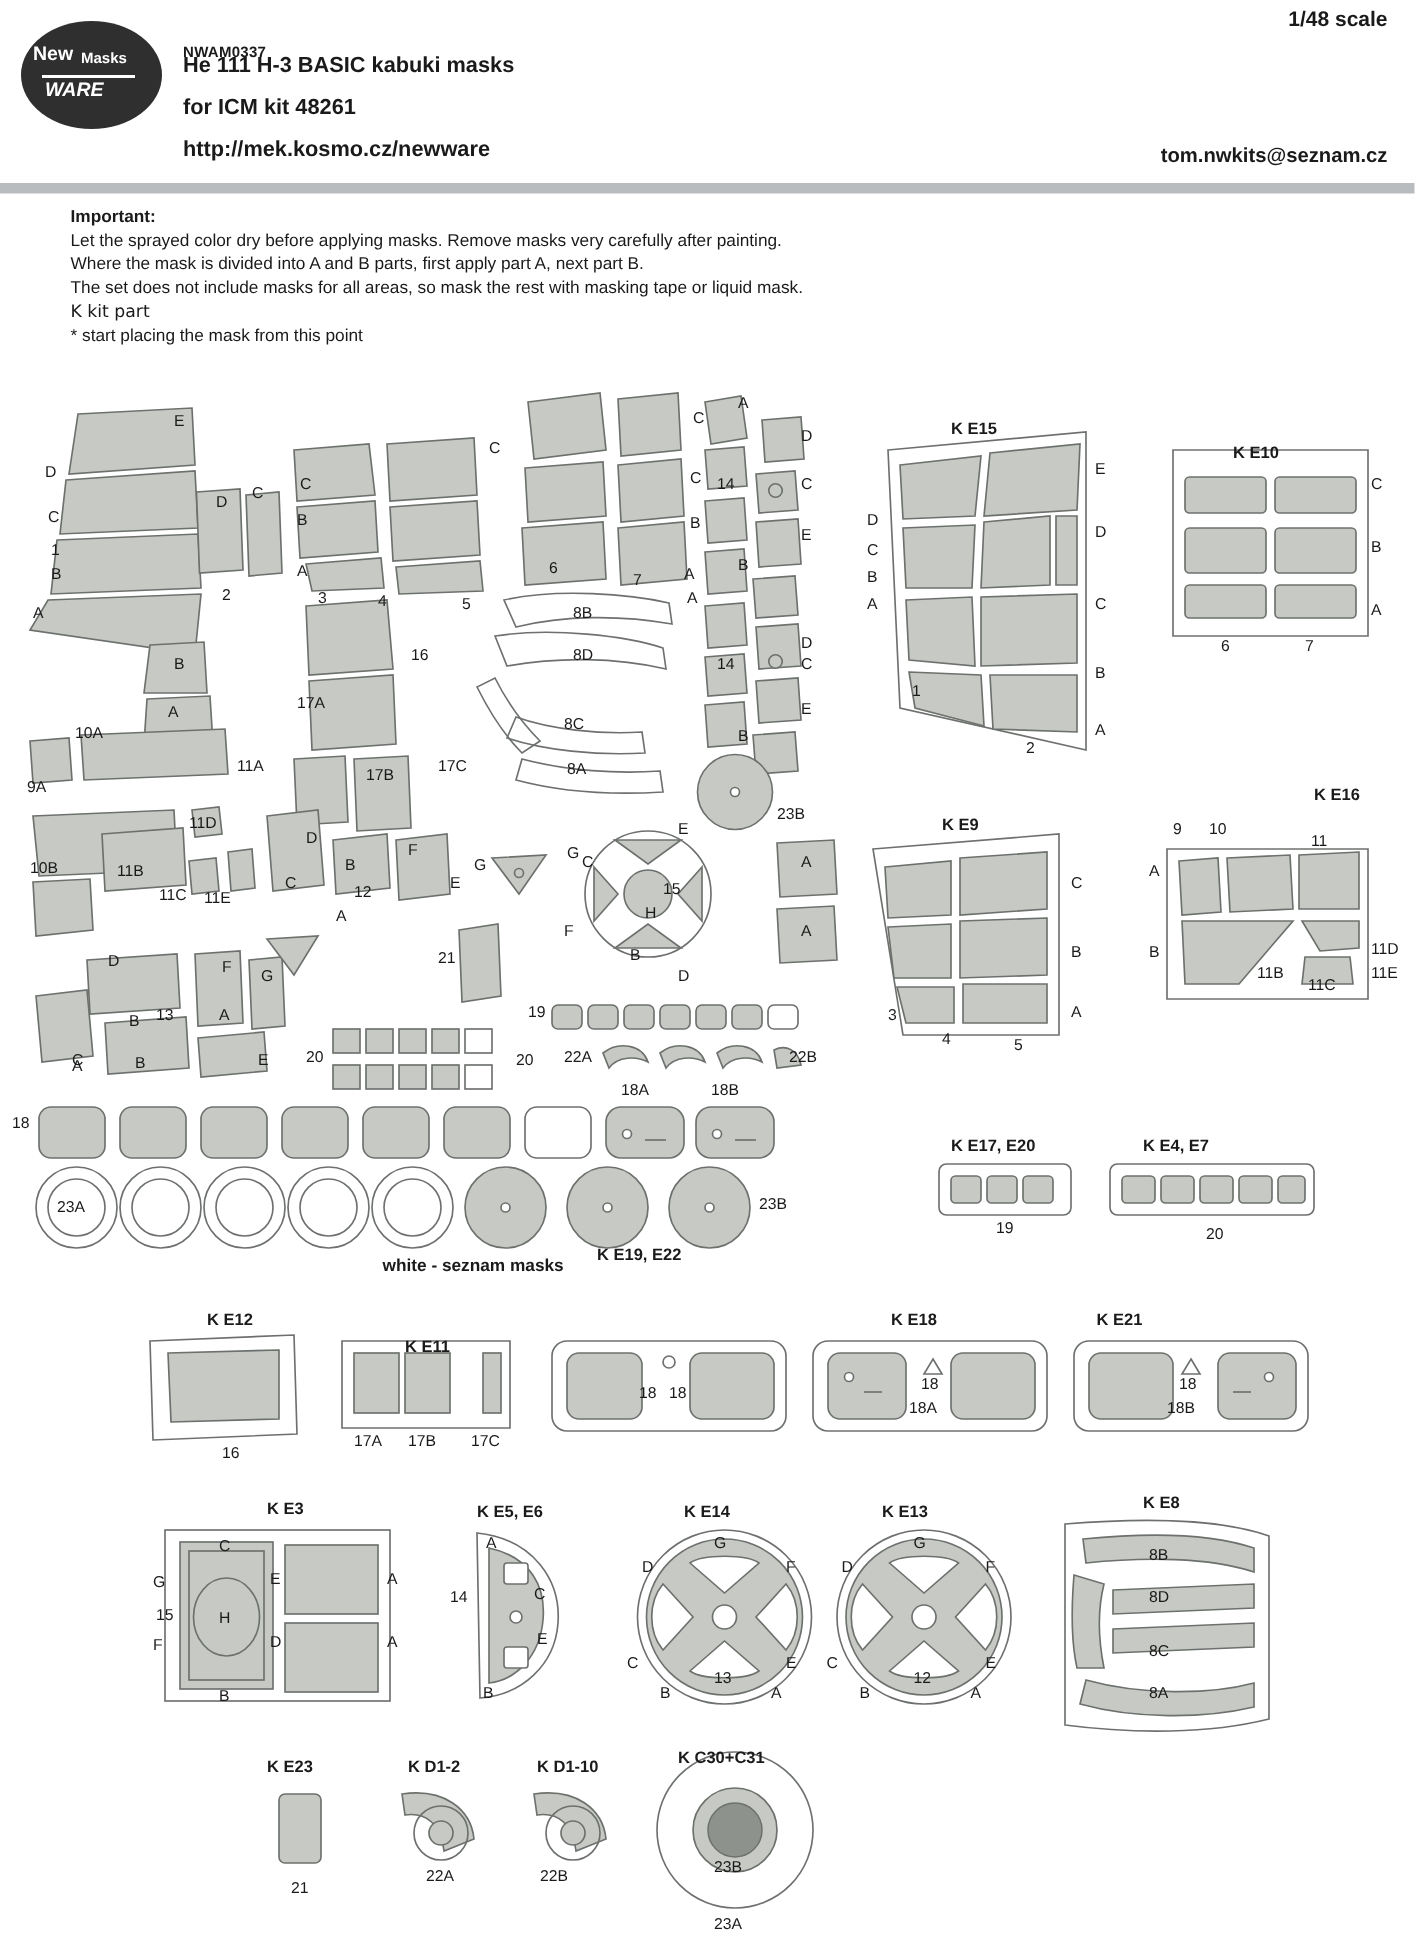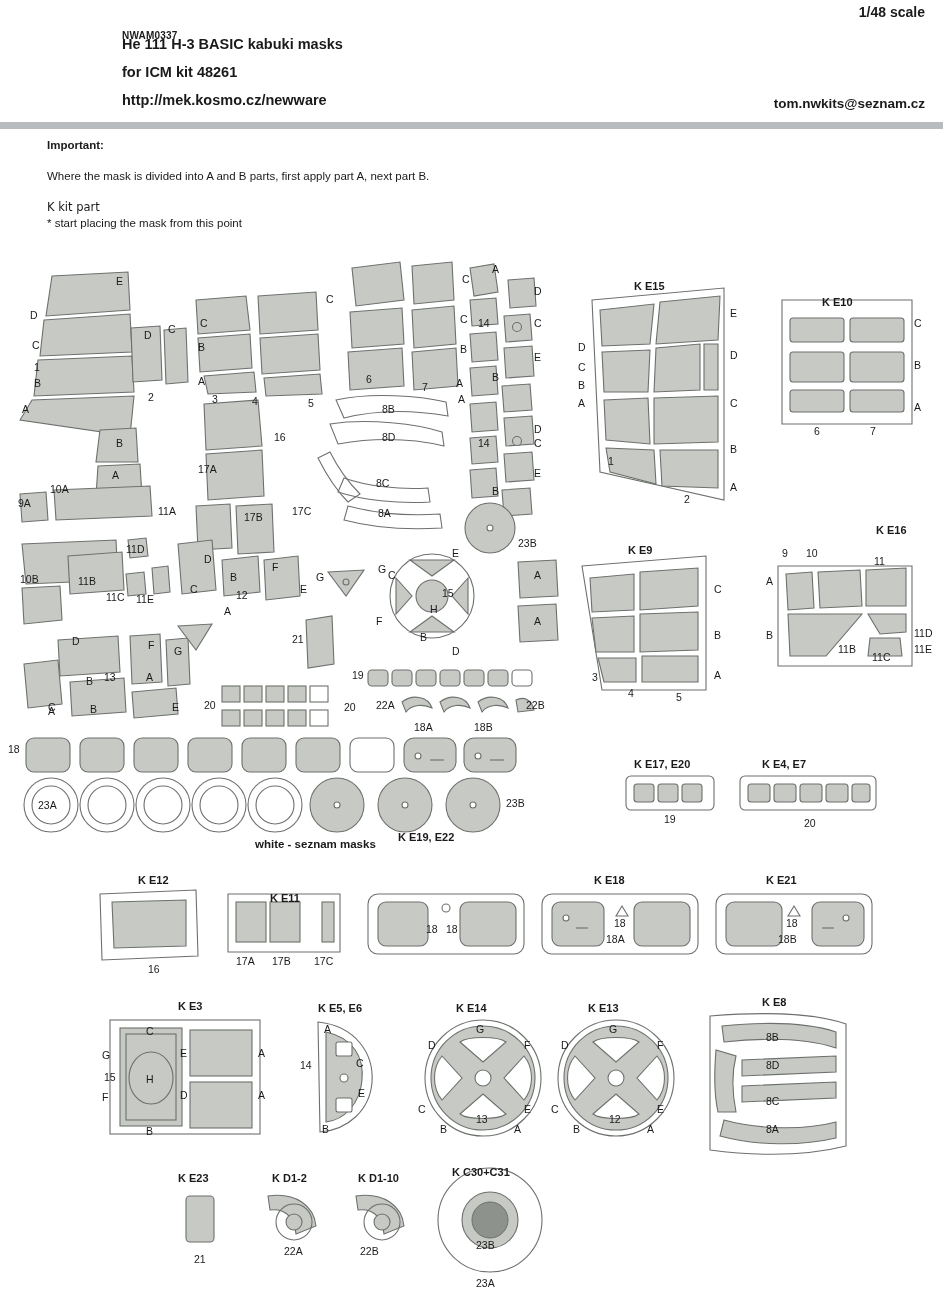--- a/index.html
+++ b/index.html
@@ -29,34 +29,43 @@
   .gp{fill:#c6c9c4;stroke:#6d716d;stroke-width:1.1;}
   .wp{fill:#ffffff;stroke:#6d716d;stroke-width:1.1;}
   .op{fill:none;stroke:#6d716d;stroke-width:1.1;}
   .dk{fill:#8e928d;stroke:#6d716d;stroke-width:1;}
   svg{position:absolute;left:0;top:0;}
 </style>
 </head>
 <body>
 
 <div class="hdr">
+  <div class="logo">
+    <div class="ell"></div>
+    <div class="txt">
+      <span class="t1">New</span>
+      <span class="t2">Masks</span>
+      <div class="bar"></div>
+      <span class="t3">WARE</span>
+    </div>
+  </div>
   <div class="code">NWAM0337</div>
   <div class="scale">1/48 scale</div>
   <div class="l1">He 111 H-3 BASIC  kabuki masks</div>
   <div class="l2">for ICM kit 48261</div>
   <div class="l3">http://mek.kosmo.cz/newware</div>
   <div class="mail">tom.nwkits@seznam.cz</div>
 </div>
 <div class="rule"></div>
 
 <div class="imp">
   <b>Important:</b><br>
-  <br>
+  <span>Let the sprayed color dry before applying masks. Remove masks very carefully after painting.</span><br>
   <span>Where the mask is divided into A and B parts, first apply part A, next part B.</span><br>
-  <br>
+  <span>The set does not include masks for all areas, so mask the rest with masking tape or liquid mask.</span><br>
   <span class="glyph">K kit part</span><br>
   <span>*  start placing the mask from this point</span><br>
 </div>
 
 <svg class="sheet" width="943" height="1300" viewBox="0 0 943 1300">
 
   <g>
     <path class="gp" d="M52 276 L128 272 L130 310 L46 316 Z"></path>
     <path class="gp" d="M44 320 L130 314 L132 352 L40 356 Z"></path>
     <path class="gp" d="M38 360 L132 356 L134 392 L34 396 Z"></path>
@@ -375,21 +384,21 @@
   <span class="lbl" style="left:326px;top:294px">C</span>
   <span class="lbl" style="left:198px;top:342px">B</span>
   <span class="lbl" style="left:198px;top:376px">A</span>
   <span class="lbl" style="left:212px;top:394px">3</span>
   <span class="lbl" style="left:252px;top:396px">4</span>
   <span class="lbl" style="left:308px;top:398px">5</span>
   <span class="lbl" style="left:274px;top:432px">16</span>
   <span class="lbl" style="left:198px;top:464px">17A</span>
   <span class="lbl" style="left:244px;top:512px">17B</span>
   <span class="lbl" style="left:292px;top:506px">17C</span>
-  <span class="lbl" style="left:18px;top:498px">9A</span>
+  <span class="lbl" style="left:18px;top:520px">9A</span>
   <span class="lbl" style="left:50px;top:484px">10A</span>
   <span class="lbl" style="left:158px;top:506px">11A</span>
   <span class="lbl" style="left:126px;top:544px">11D</span>
   <span class="lbl" style="left:20px;top:574px">10B</span>
   <span class="lbl" style="left:78px;top:576px">11B</span>
   <span class="lbl" style="left:106px;top:592px">11C</span>
   <span class="lbl" style="left:136px;top:594px">11E</span>
   <span class="lbl" style="left:204px;top:554px">D</span>
   <span class="lbl" style="left:236px;top:590px">12</span>
   <span class="lbl" style="left:272px;top:562px">F</span>
@@ -504,21 +513,21 @@
   <span class="lblb" style="left:270px;top:892px">K E11</span>
   <span class="lbl" style="left:236px;top:956px">17A</span>
   <span class="lbl" style="left:272px;top:956px">17B</span>
   <span class="lbl" style="left:314px;top:956px">17C</span>
   <span class="lblb" style="left:398px;top:831px">K E19, E22</span>
   <span class="lbl" style="left:426px;top:924px">18</span>
   <span class="lbl" style="left:446px;top:924px">18</span>
   <span class="lblb" style="left:594px;top:874px">K E18</span>
   <span class="lbl" style="left:614px;top:918px">18</span>
   <span class="lbl" style="left:606px;top:934px">18A</span>
-  <span class="lblb" style="left:766px;top:874px">K E21</span>
+  <span class="lblb" style="left:731px;top:874px">K E21</span>
   <span class="lbl" style="left:786px;top:918px">18</span>
   <span class="lbl" style="left:778px;top:934px">18B</span>
 
   <span class="lblb" style="left:178px;top:1000px">K E3</span>
   <span class="lbl" style="left:146px;top:1026px">C</span>
   <span class="lbl" style="left:102px;top:1050px">G</span>
   <span class="lbl" style="left:180px;top:1048px">E</span>
   <span class="lbl" style="left:258px;top:1048px">A</span>
   <span class="lbl" style="left:104px;top:1072px">15</span>
   <span class="lbl" style="left:146px;top:1074px">H</span>

